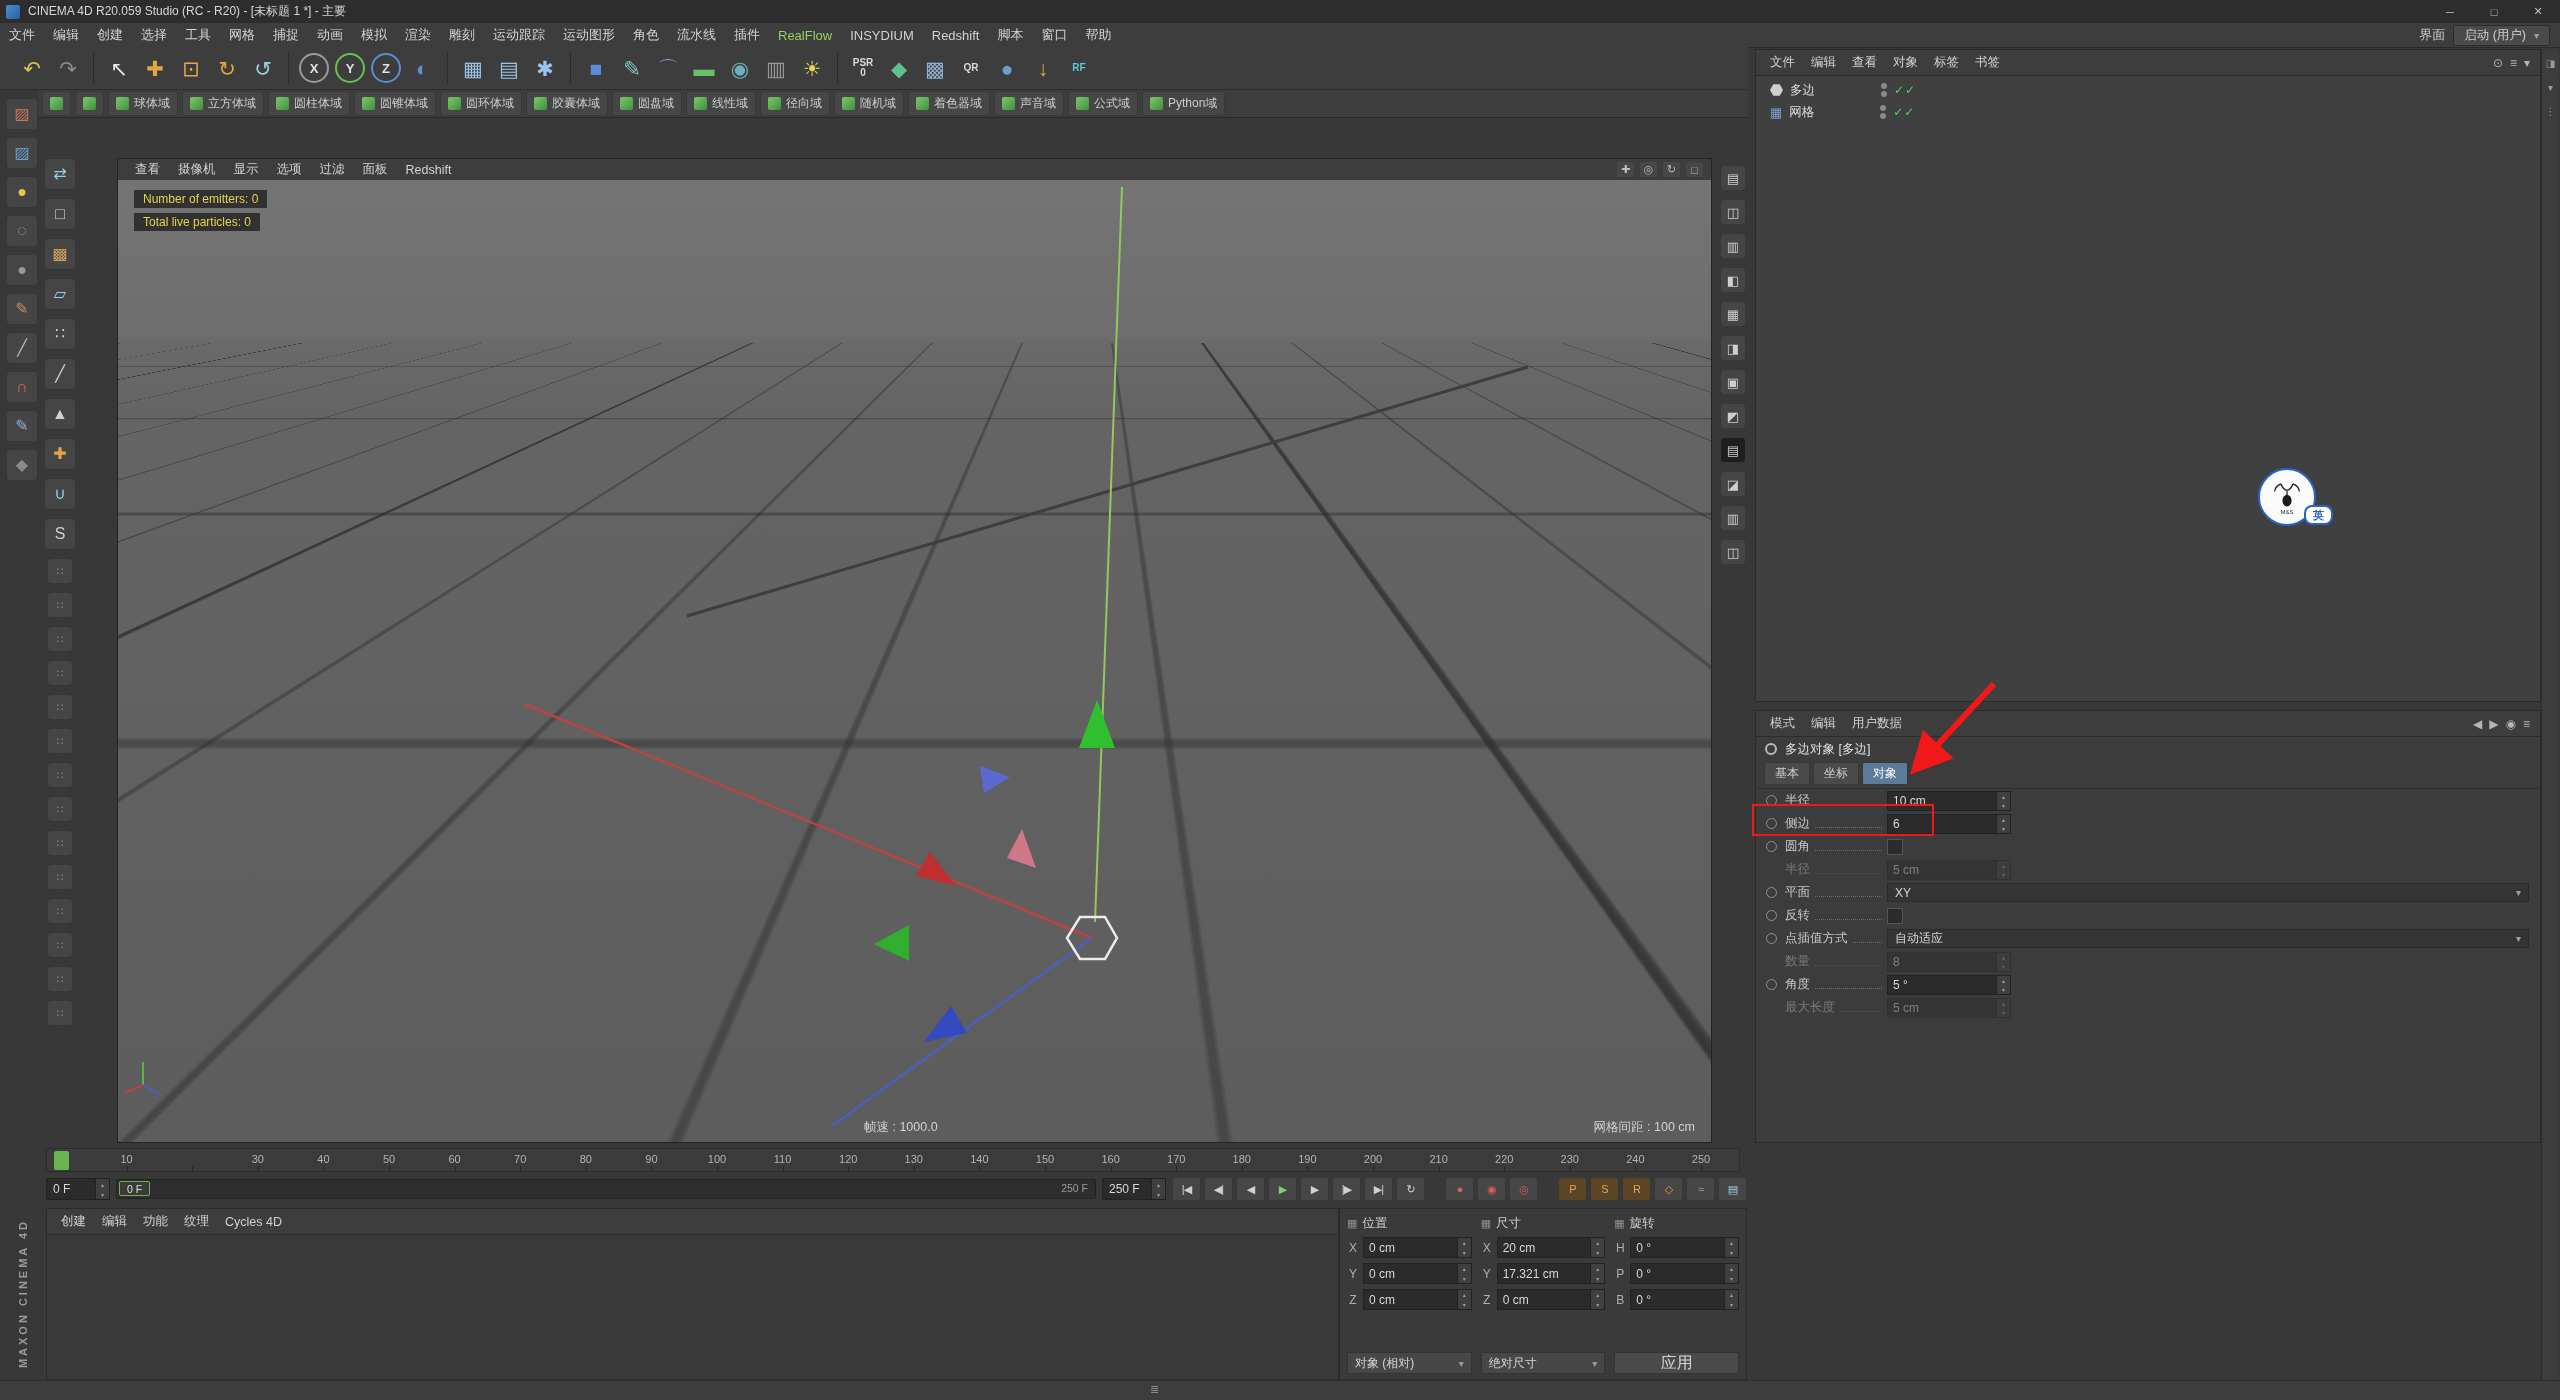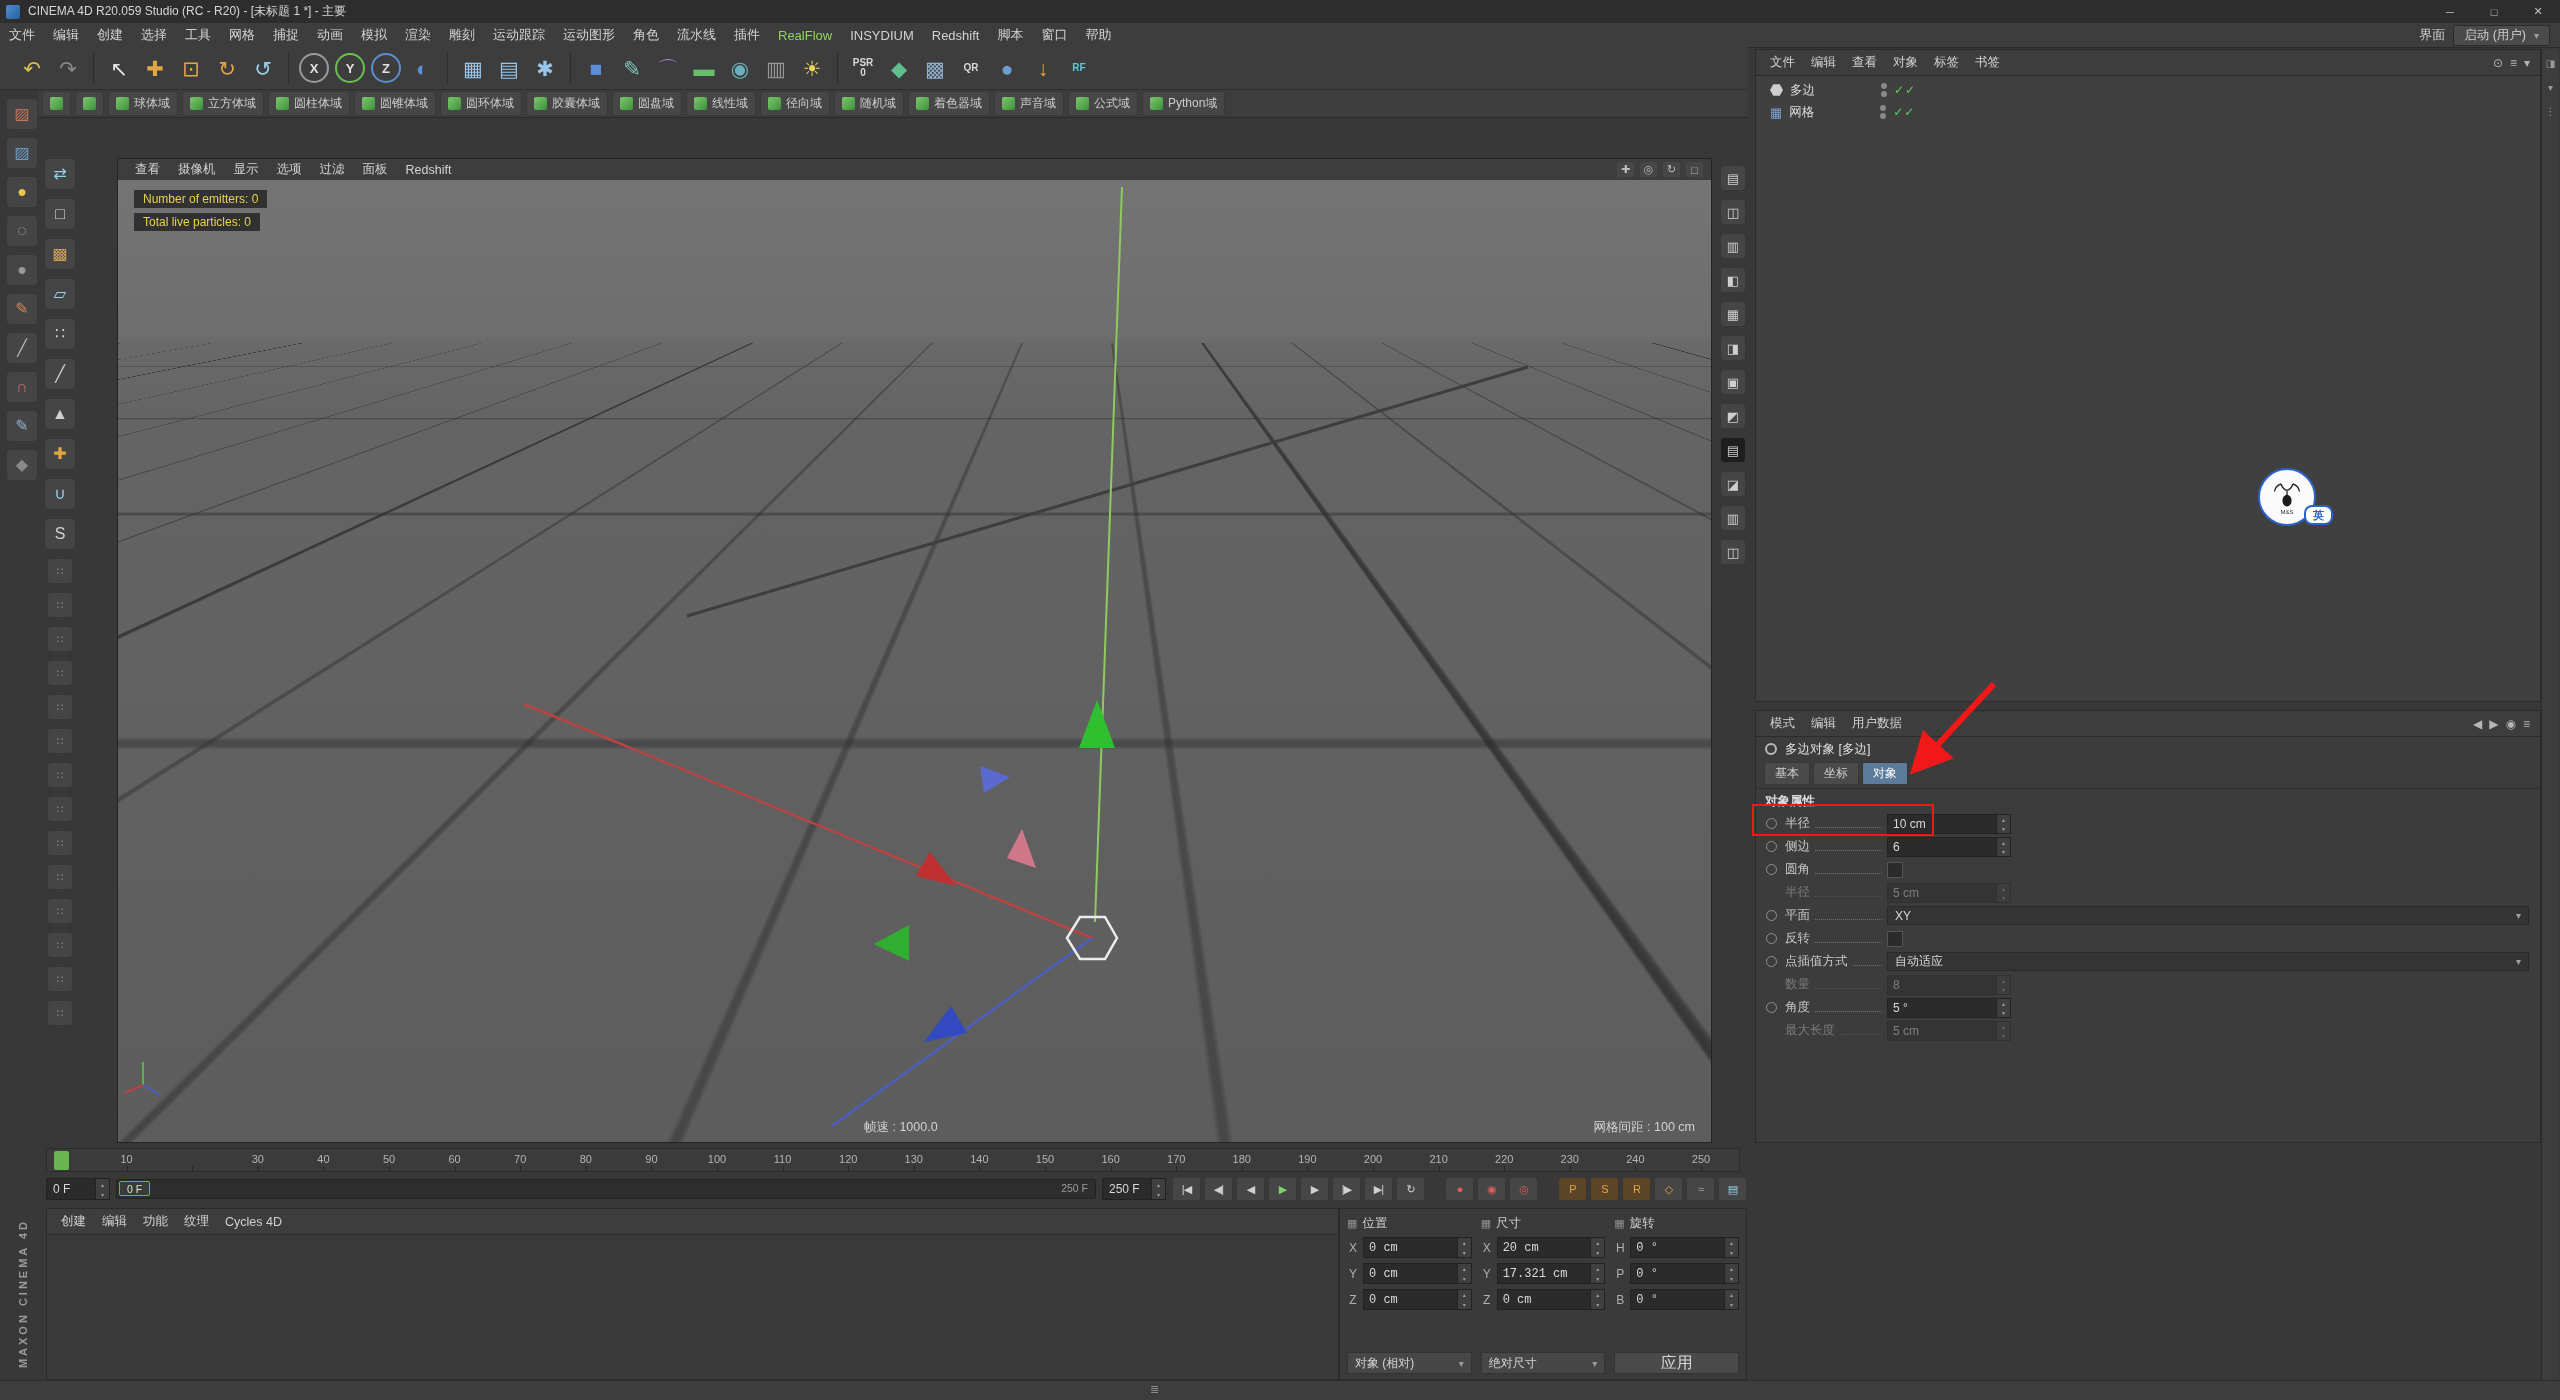--- a/index.html
+++ b/index.html
@@ -110,21 +110,21 @@
   .pmi{font-size:12px;color:#b5b5b5;}
   #coords{position:absolute;left:1339px;top:1208px;width:408px;height:172px;background:#3a3a3a;
           border:1px solid #2b2b2b;box-sizing:border-box;padding:5px 7px;}
   .ccols{display:flex;gap:9px;height:100%;}
   .ccol{flex:1;display:flex;flex-direction:column;gap:5px;}
   .chead{display:flex;align-items:center;gap:5px;font-size:12.5px;color:#d0d0d0;height:18px;}
   .chicon{font-size:11px;color:#8f8f8f;}
   .crow{display:flex;align-items:center;gap:4px;}
   .caxis{width:12px;font-size:12px;color:#b0b0b0;text-align:center;flex:none;}
   .cfield{flex:1;display:flex;background:#2b2b2b;border:1px solid #222;height:19px;align-items:center;}
-  .cval{flex:1;padding:0 5px;font-size:12px;color:#d8d8d8;white-space:nowrap;font-family:Liberation Mono, monospace;}
+  .cval{flex:1;padding:0 5px;font-size:12px;color:#d8d8d8;white-space:nowrap;}
   .csel{display:flex;justify-content:space-between;align-items:center;background:#474747;
         border:1px solid #333;height:20px;padding:0 7px;font-size:12px;color:#d4d4d4;margin-top:auto;}
   .cbtn{background:#4a4a4a;border:1px solid #333;height:20px;display:flex;align-items:center;
         justify-content:center;font-size:16px;color:#d4d4d4;margin-top:auto;}
   #branding{position:absolute;left:0;top:1208px;width:46px;height:172px;display:flex;align-items:center;justify-content:center;}
   #branding span{writing-mode:vertical-rl;transform:rotate(180deg);font-size:11px;letter-spacing:3px;color:#9a9a9a;font-weight:bold;}
   #statusbar{position:absolute;left:0;top:1380px;width:2560px;height:20px;background:#3d3d3d;
              border-top:1px solid #2e2e2e;}
   #statusbar .grip{position:absolute;left:1150px;top:2px;font-size:11px;color:#8a8a8a;}
   
@@ -622,21 +622,20 @@
     </div>
     <div class="am-title">
       <span class="hexicon"></span>
       <span>多边对象 [多边]</span>
     </div>
     <div class="am-tabs">
         <span class="tab">基本</span>
         <span class="tab">坐标</span>
         <span class="tab active">对象</span>
       </div>
-    <div class="am-section">对象属性</div>
     <div class="am-rows">
         <div class="am-row">
           <span class="am-circle"></span>
           <span class="am-label">
             <span>半径</span>
             <span class="dots"></span>
           </span>
           <div class="nfield">
             <span class="nval">10 cm</span>
             <span class="stp">

